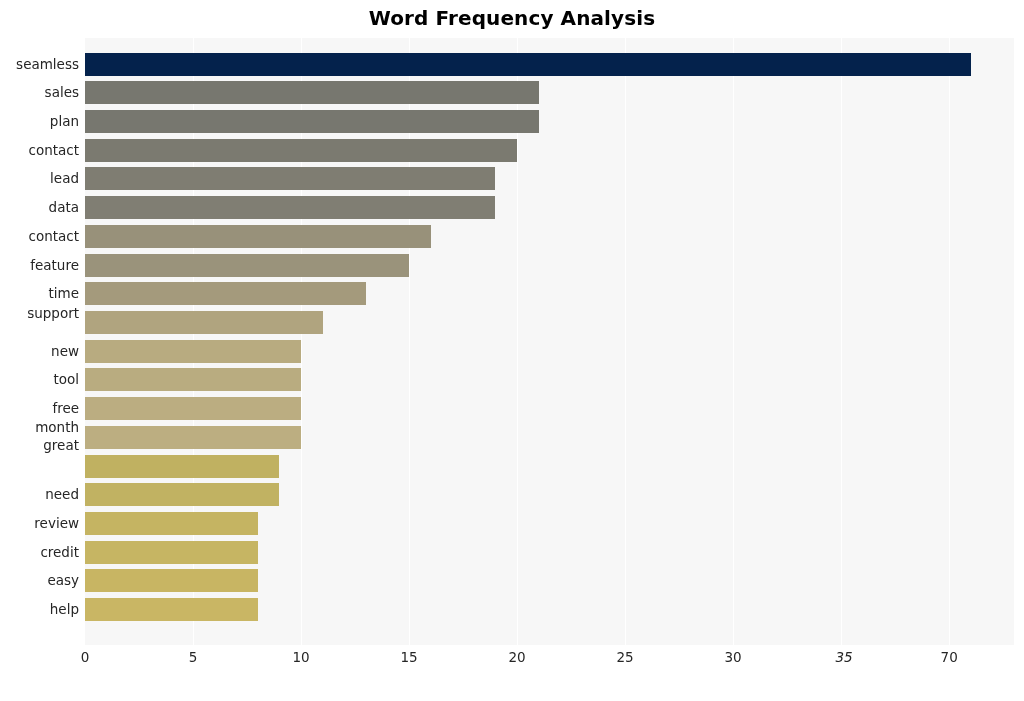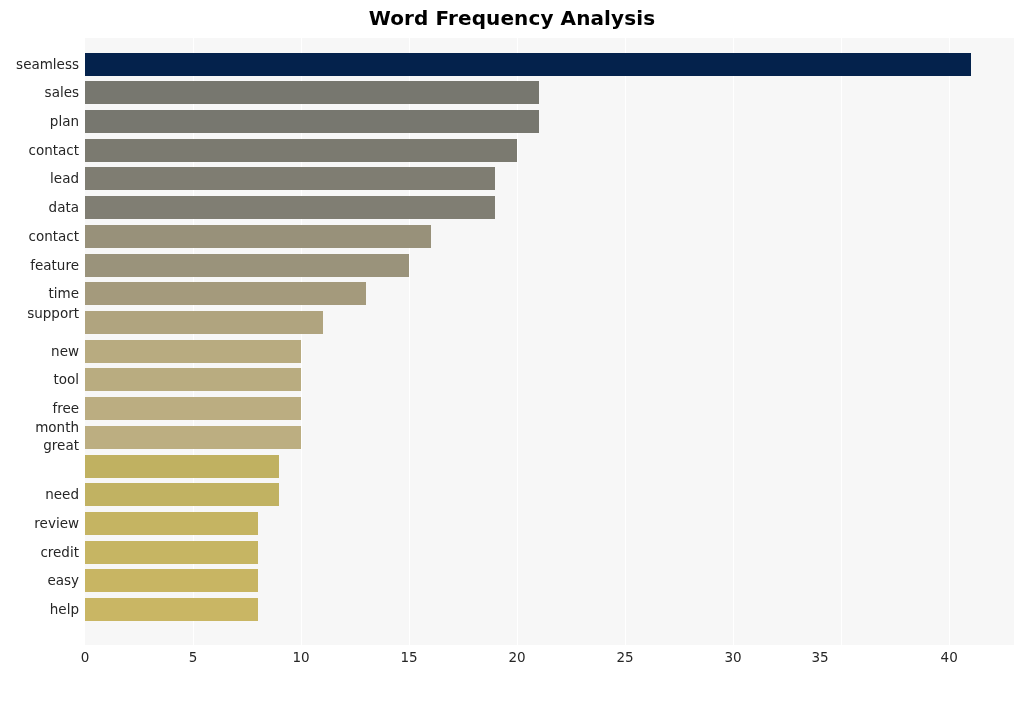--- a/index.html
+++ b/index.html
@@ -205,18 +205,18 @@
     </div>
 
   <div class="xticks" id="xticks">
       <div class="xtick" style="left: 0px;">0</div>
       <div class="xtick" style="left: 108.023px;">5</div>
       <div class="xtick" style="left: 216.047px;">10</div>
       <div class="xtick" style="left: 324.07px;">15</div>
       <div class="xtick" style="left: 432.093px;">20</div>
       <div class="xtick" style="left: 540.116px;">25</div>
       <div class="xtick" style="left: 648.14px;">30</div>
-      <div class="xtick" style="left: 735px;">35</div>
-      <div class="xtick" style="left: 864.186px;">40</div>
+      <div class="xtick" style="left: 759px; font-style: italic;">35</div>
+      <div class="xtick" style="left: 864.186px;">70</div>
     </div>
 
 
 </div>
 
 </body></html>

